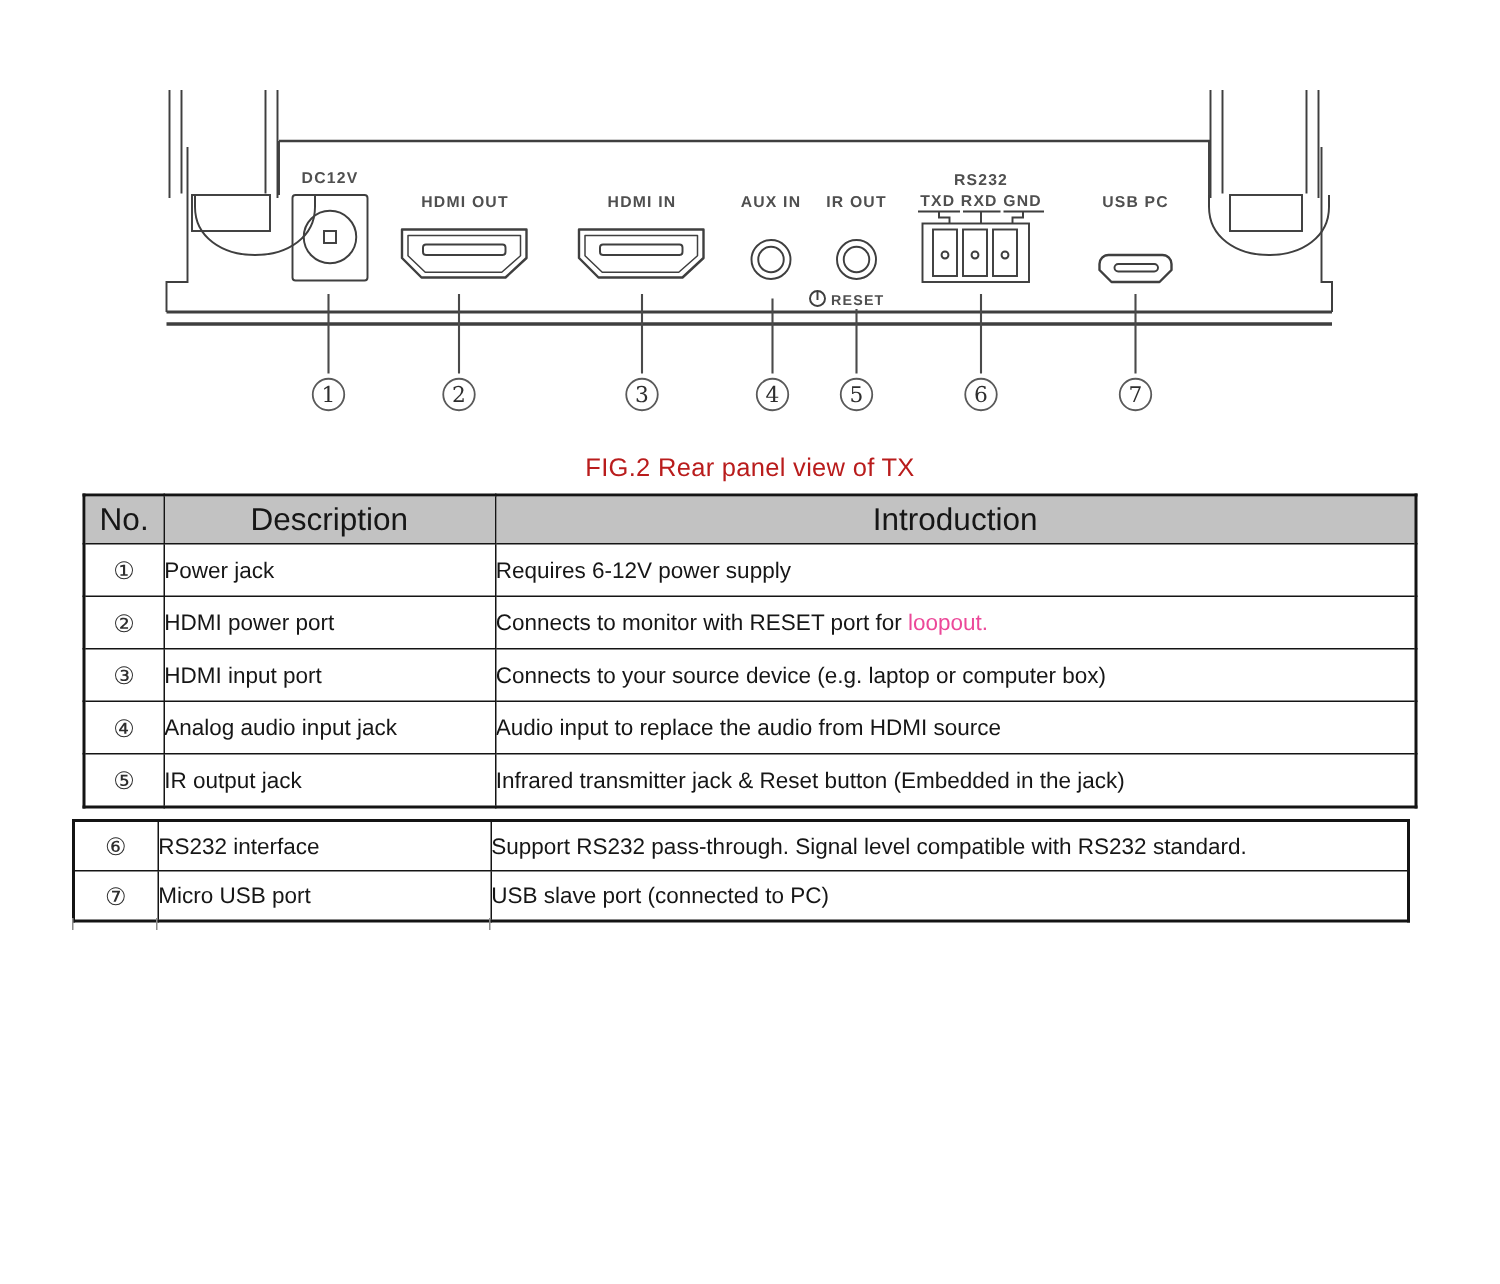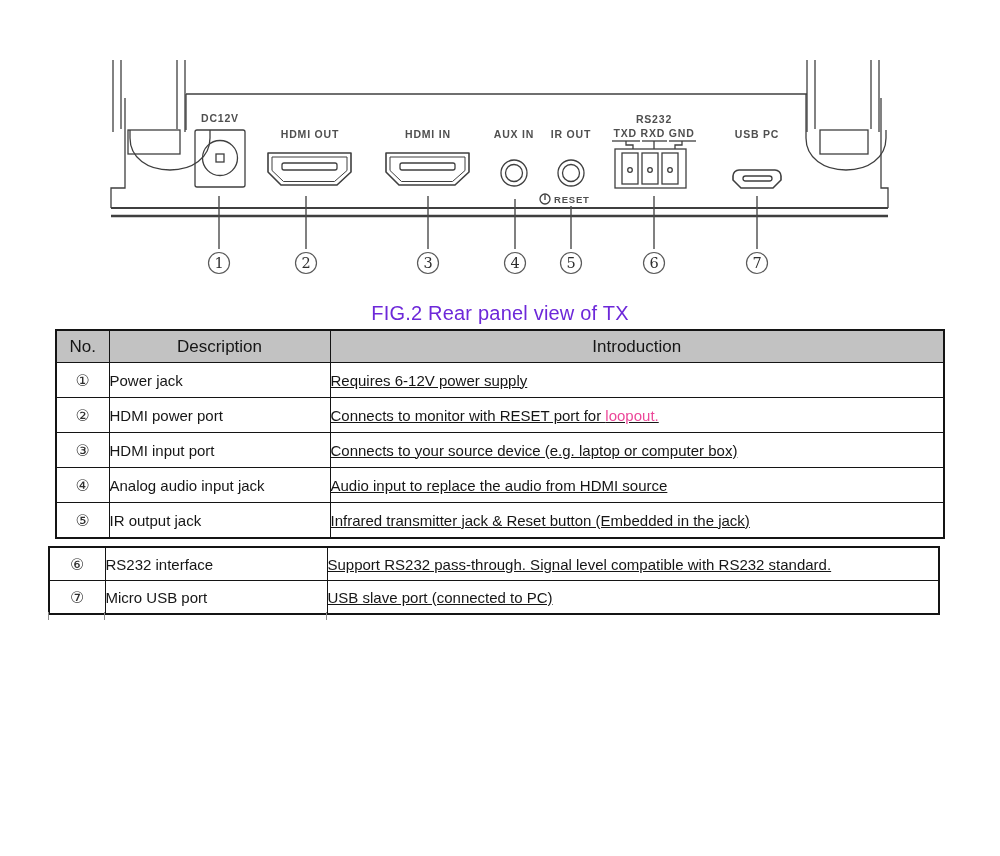--- a/index.html
+++ b/index.html
@@ -9,21 +9,21 @@
     background:#ffffff;
     font-family:"Liberation Sans",sans-serif;
     color:#1c1c1c;
     overflow:hidden;
     margin-top:46px;
   }
   .figure-svg{position:absolute;left:0;top:0;}
   .caption{
     position:absolute;left:0;right:0;top:256px;
     text-align:center;
-    font-size:20px;color:#6d28d9;
+    font-size:17px;color:#b91c1c;
     letter-spacing:0.2px;
   }
   table.ports{
     position:absolute;
     border-collapse:collapse;
     table-layout:fixed;
     font-size:15px;
     color:#161616;
     border:2px solid #141414;
   }
@@ -33,31 +33,31 @@
     border:1px solid #141414;
     padding:0;
     overflow:hidden;
     white-space:nowrap;
   }
   table.ports th{
     height:31px;
     background:#c2c2c2;
     font-weight:normal;
     text-align:center;
-    font-size:17px;
+    font-size:21px;
   }
   table.tbl-top td{height:34px;}
   table.tbl-bottom td{height:32px;}
   td.no-cell{
     text-align:center;
     font-family:"DejaVu Sans",sans-serif;
     font-size:16px;color:#2e2e2e;
   }
   td.desc-cell{padding-left:14px;}
-  td.intro-cell{padding-left:12px;text-decoration:underline;}
+  td.intro-cell{padding-left:12px;}
   .red{color:#ec4899;}
   .stub{
     position:absolute;top:566px;width:0;height:8px;
     border-left:1px solid #8c8c8c;
   }
 </style>
 </head>
 <body>
 
 <div class="page">

